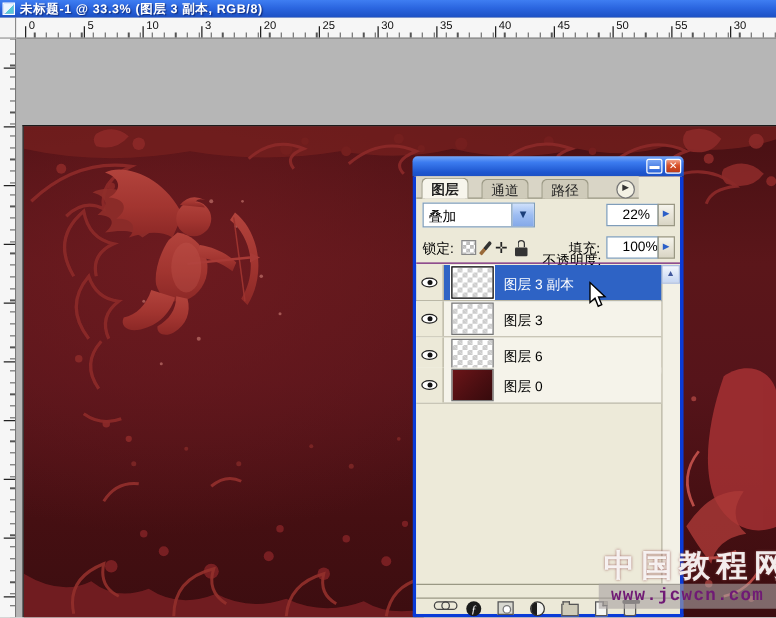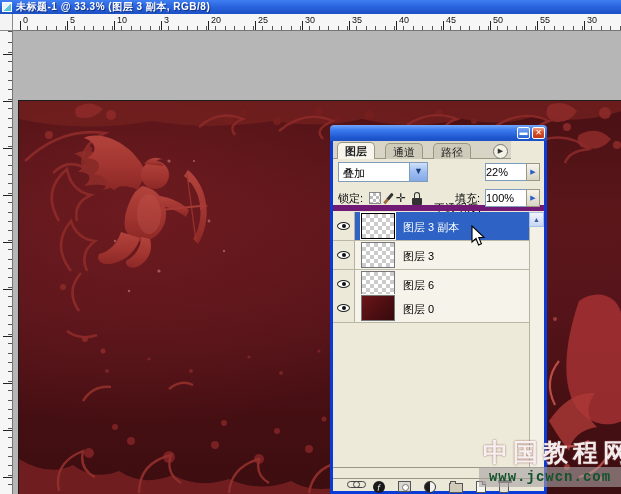--- a/index.html
+++ b/index.html
@@ -49,30 +49,30 @@
   .btn-close{background:linear-gradient(#f2a088,#d85028 45%,#b93a18);}
   .tabs-row{position:absolute;left:0;top:0;width:178px;height:18px;background:#d9d5c6;
     border-bottom:1px solid #9a9884;box-sizing:border-box;}
   .tab{position:absolute;top:2px;height:16px;font-size:11px;padding:1px 7px 0 7px;box-sizing:border-box;
     border:1px solid #9a9884;border-bottom:none;border-radius:5px 5px 0 0;color:#222;}
   .tab.active{background:#f7f5ec;height:17px;top:1px;font-weight:bold;}
   .tab.inactive{background:#cfcbba;}
   .panel-menu-btn{position:absolute;right:3px;top:3px;width:13px;height:13px;border:1px solid #777;
     border-radius:50%;background:#f3f1e4;font-size:7px;line-height:12px;text-align:center;color:#333;}
   .ctrl-row1{position:absolute;left:0;top:18px;width:239px;height:26px;}
-  .ctrl-row2{position:absolute;left:0;top:44px;width:211px;height:26px;border-bottom:6px solid #701a75;box-sizing:border-box;}
+  .ctrl-row2{position:absolute;left:0;top:44px;width:211px;height:26px;border-bottom:1px solid #701a75;box-sizing:border-box;}
   .combo{position:absolute;left:5px;top:3px;width:90px;height:20px;background:#fff;border:1px solid #7f9db9;
     box-sizing:border-box;font-size:11px;}
   .combo .val{position:absolute;left:4px;top:3px;color:#000;}
   .combo .dd{position:absolute;right:0;top:0;width:17px;height:18px;
     background:linear-gradient(#cfe0fb,#9dbdf2 50%,#85a9e8);border-left:1px solid #7f9db9;
     color:#1b3f7a;font-size:9px;line-height:17px;text-align:center;}
   .lbl{position:absolute;font-size:11px;color:#000;white-space:nowrap;}
   .valbox{position:absolute;top:4px;height:18px;background:#fff;border:1px solid #7f9db9;box-sizing:border-box;
-    font-size:11px;padding:2px 0 0 0;}
+    font-size:11px;padding:2px 0 0 12px;}
   .spinbtn{position:absolute;top:4px;width:14px;height:18px;background:linear-gradient(#f6f4ec,#d9d5c4);
     border:1px solid #9a9884;box-sizing:border-box;color:#2b5fc8;font-size:7px;line-height:16px;text-align:center;}
   .lock-icons{position:absolute;left:36px;top:6px;display:flex;gap:6px;align-items:center;height:14px;}
   .lk-checker{width:12px;height:12px;border:1px solid #888;box-sizing:border-box;background-color:#fff;
     background-image:linear-gradient(45deg,#bbb 25%,transparent 25%,transparent 75%,#bbb 75%),
                      linear-gradient(45deg,#bbb 25%,transparent 25%,transparent 75%,#bbb 75%);
     background-size:6px 6px;background-position:0 0,3px 3px;}
   .lk-brush{width:3px;height:13px;background:linear-gradient(#333 60%,#9a6a3a 60%);border-radius:2px 2px 1px 1px;transform:rotate(40deg);}
   .lk-move{font-size:12px;line-height:12px;color:#222;font-weight:bold;}
   .lk-lock{position:relative;width:10px;height:13px;}
@@ -118,21 +118,21 @@
 
   
   .cursor{position:absolute;left:471px;top:225px;z-index:20;}
 
   
   .watermark{position:absolute;z-index:15;}
   .wm-line1{position:absolute;left:483px;top:436px;width:138px;font-size:25px;font-weight:bold;
     color:rgba(255,255,255,.9);letter-spacing:5px;text-shadow:0 0 2px rgba(140,70,70,.9);white-space:nowrap;z-index:15;}
   .wm-band{position:absolute;left:479px;top:467px;width:142px;height:20px;background:rgba(168,162,162,.62);
     z-index:15;text-align:center;}
-  .wm-line2{font-size:14px;color:#14532d;letter-spacing:1px;line-height:20px;font-weight:bold;
+  .wm-line2{font-size:14px;color:#701a75;letter-spacing:1px;line-height:20px;font-weight:bold;
     font-family:"Liberation Mono","DejaVu Sans Mono",monospace;}
 </style>
 </head>
 <body>
 
 <div id="stage">
 
   <div class="doc-titlebar">
     <span class="doc-icon"></span>
     <span class="doc-title">未标题-1 @ 33.3% (图层 3 副本, RGB/8)</span>

